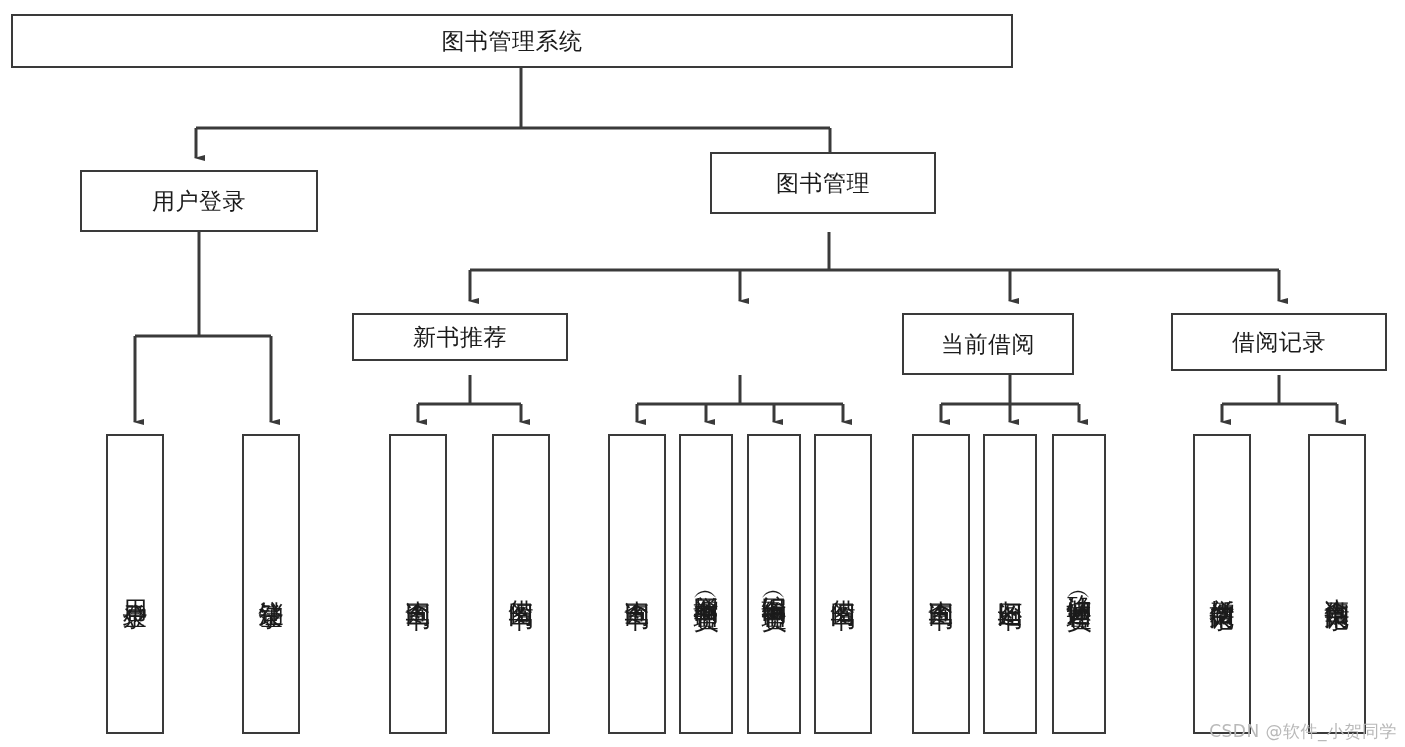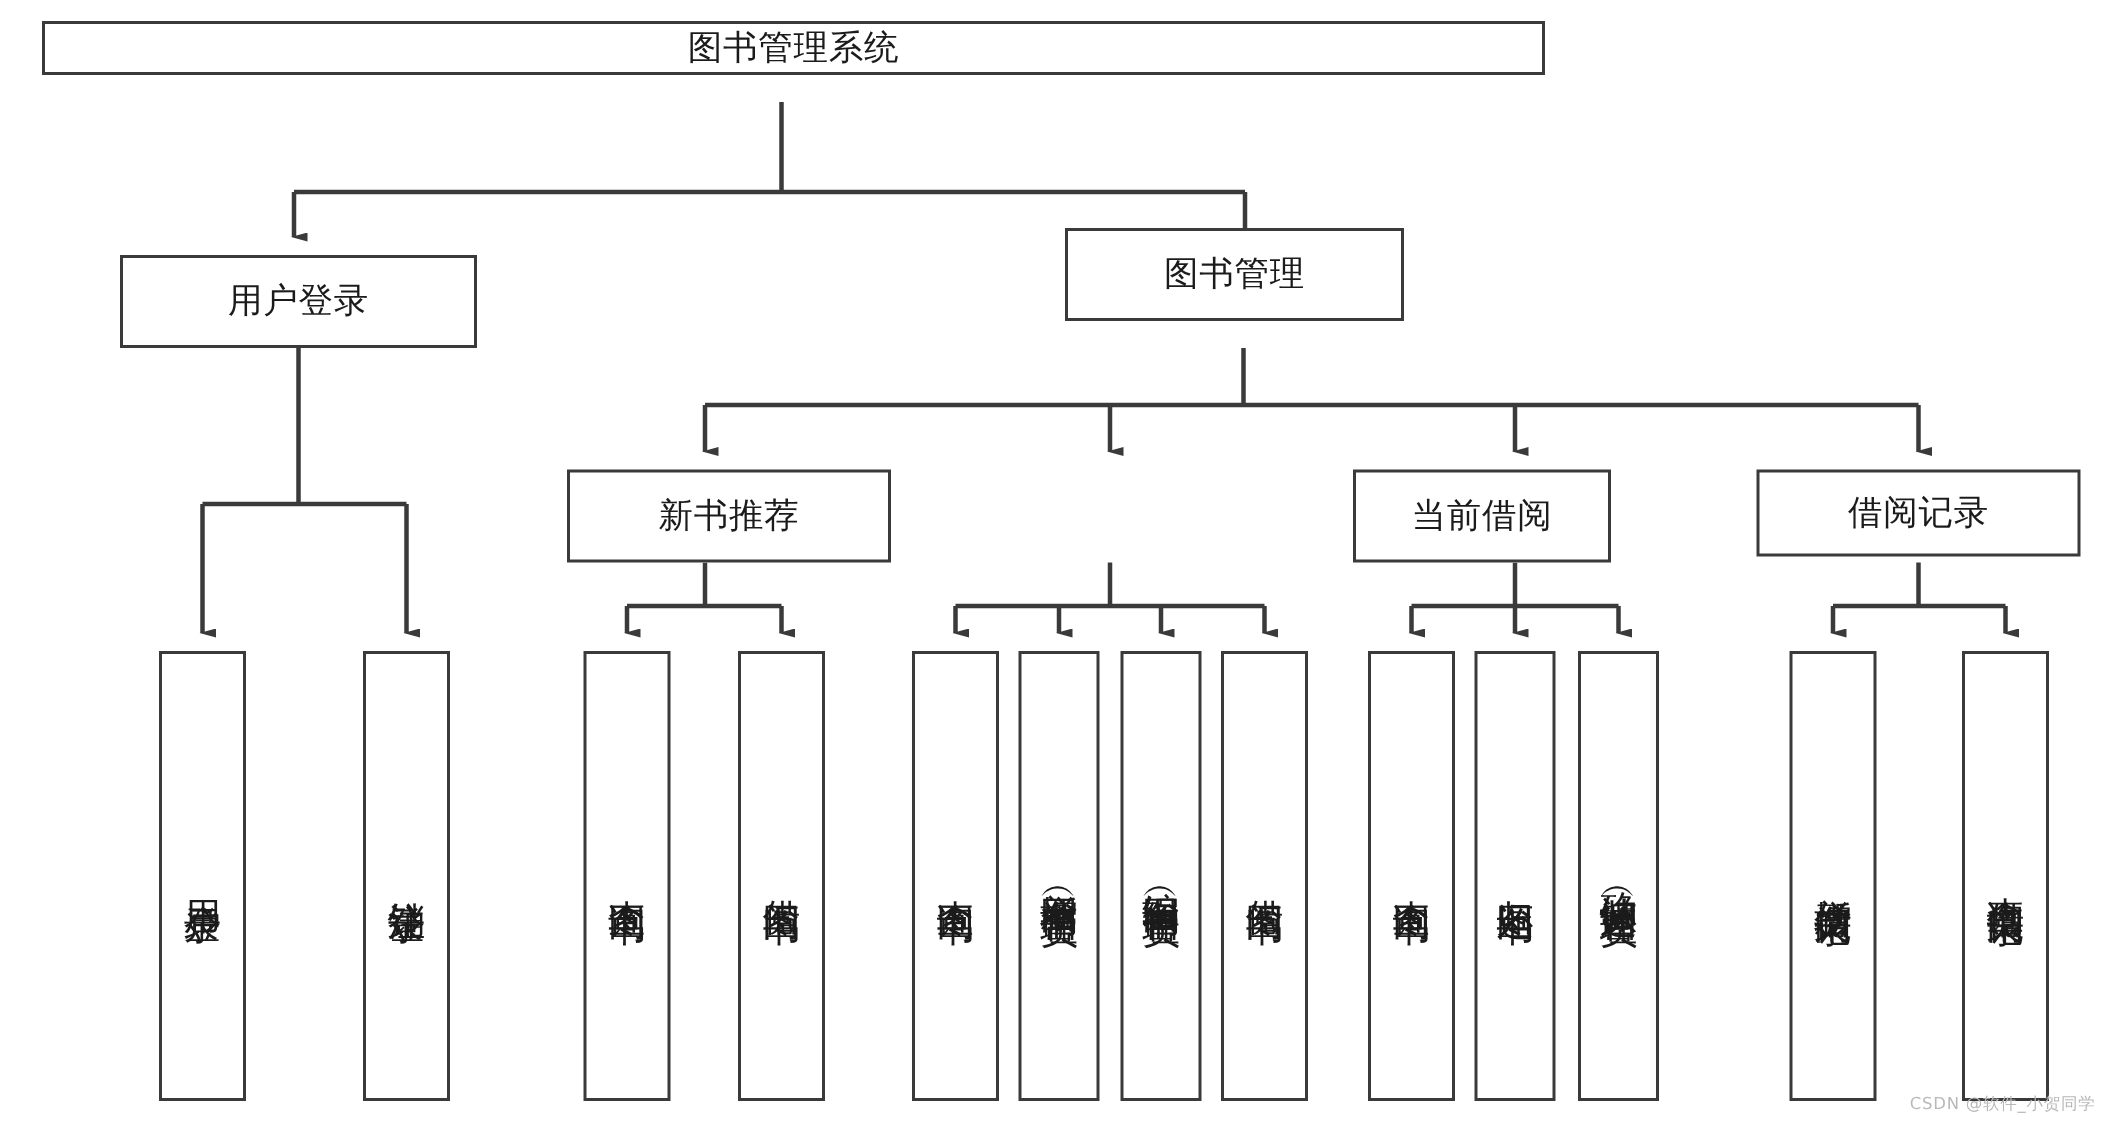--- a/index.html
+++ b/index.html
@@ -61,21 +61,21 @@
     text-orientation: upright;
     font-size: 25px;
     line-height: 1.0;
     letter-spacing: 2px;
     white-space: nowrap;
   }
   .watermark {
     position: absolute;
     right: 8px;
     bottom: 4px;
-    font-size: 11px;
+    font-size: 17px;
     color: #b9b9b9;
     letter-spacing: 0.5px;
     white-space: nowrap;
   }
 </style>
 </head>
 <body>
 
 <div id="diagram-root">
 
@@ -122,32 +122,32 @@
       <path d="M1010,404 L1010,422" marker-end="url(#arrow)"></path>
       <path d="M1079,404 L1079,422" marker-end="url(#arrow)"></path>
 
       <path d="M1279,375 L1279,404"></path>
       <path d="M1222,404 L1337,404"></path>
       <path d="M1222,404 L1222,422" marker-end="url(#arrow)"></path>
       <path d="M1337,404 L1337,422" marker-end="url(#arrow)"></path>
     </g>
   </svg>
 
-  <div class="node h root" style="left:28px; top:14px; width:1002px; height:36px;">
+  <div class="node h root" style="left:11px; top:14px; width:1002px; height:54px;">
     <span class="label">图书管理系统</span>
   </div>
 
   <div class="node h" style="left:80px; top:170px; width:238px; height:62px;">
     <span class="label">用户登录</span>
   </div>
   <div class="node h" style="left:710px; top:152px; width:226px; height:62px;">
     <span class="label">图书管理</span>
   </div>
 
-  <div class="node h" style="left:378px; top:313px; width:216px; height:62px;">
+  <div class="node h" style="left:352px; top:313px; width:216px; height:48px;">
     <span class="label">新书推荐</span>
   </div>
   <div class="node h" style="left:902px; top:313px; width:172px; height:62px;">
     <span class="label">当前借阅</span>
   </div>
   <div class="node h" style="left:1171px; top:313px; width:216px; height:58px;">
     <span class="label">借阅记录</span>
   </div>
 
   <div class="node v" style="left:106px; top:434px; width:58px; height:300px;">

